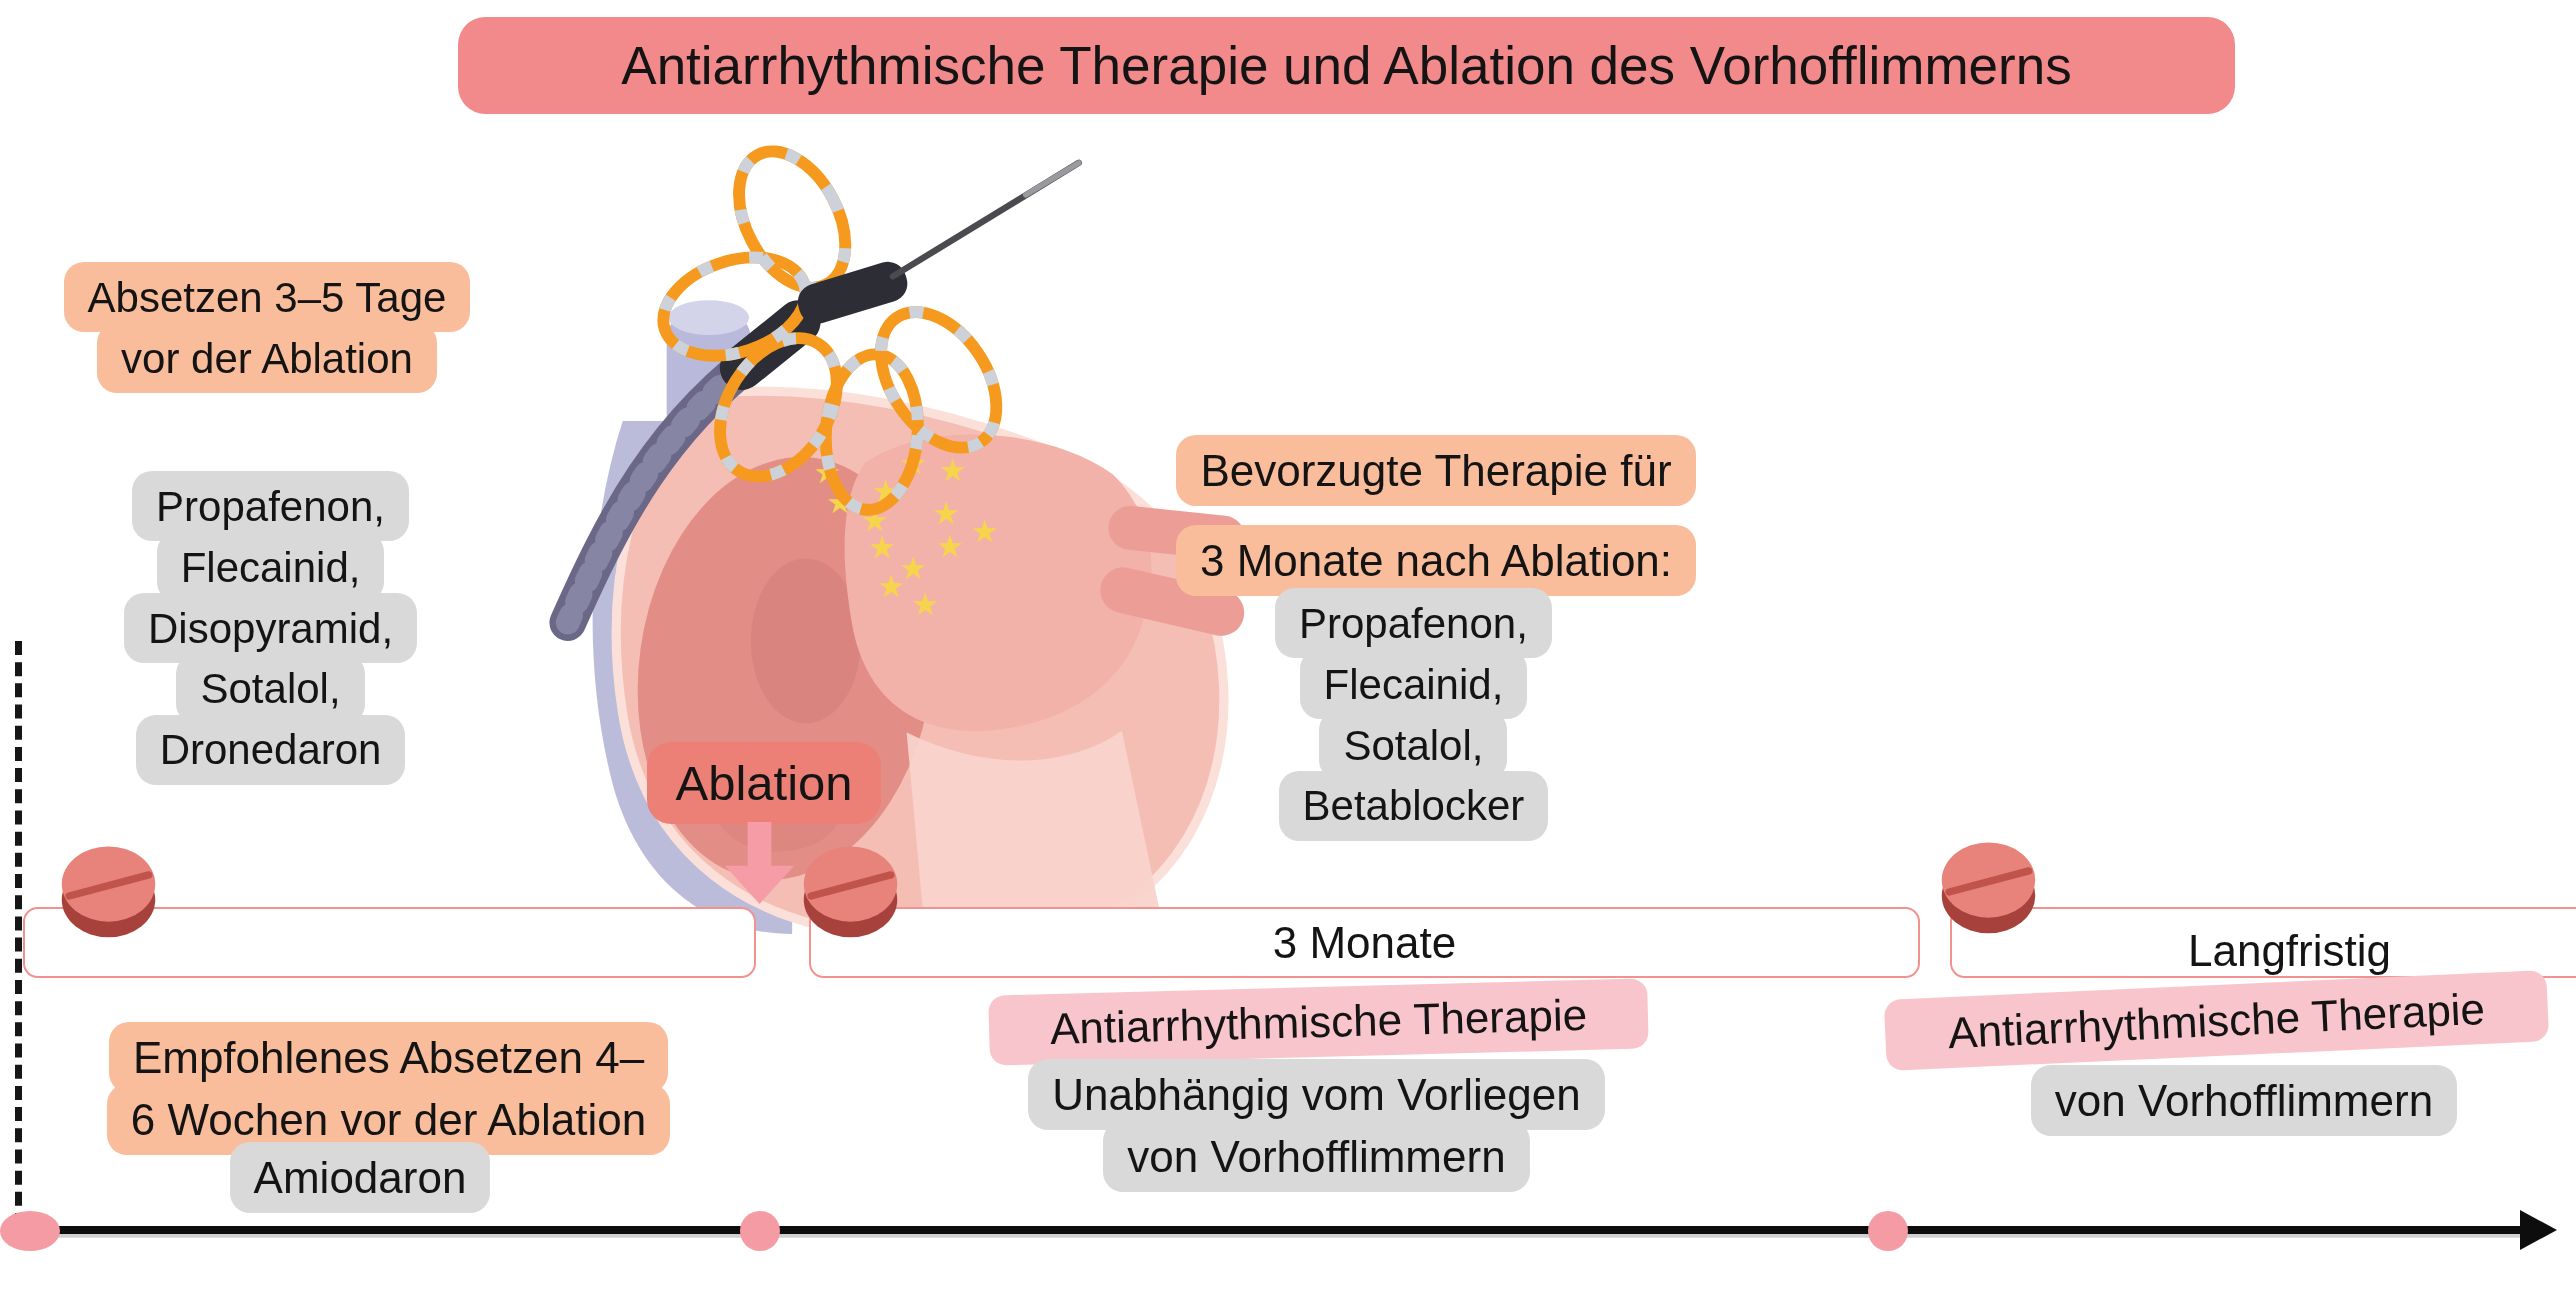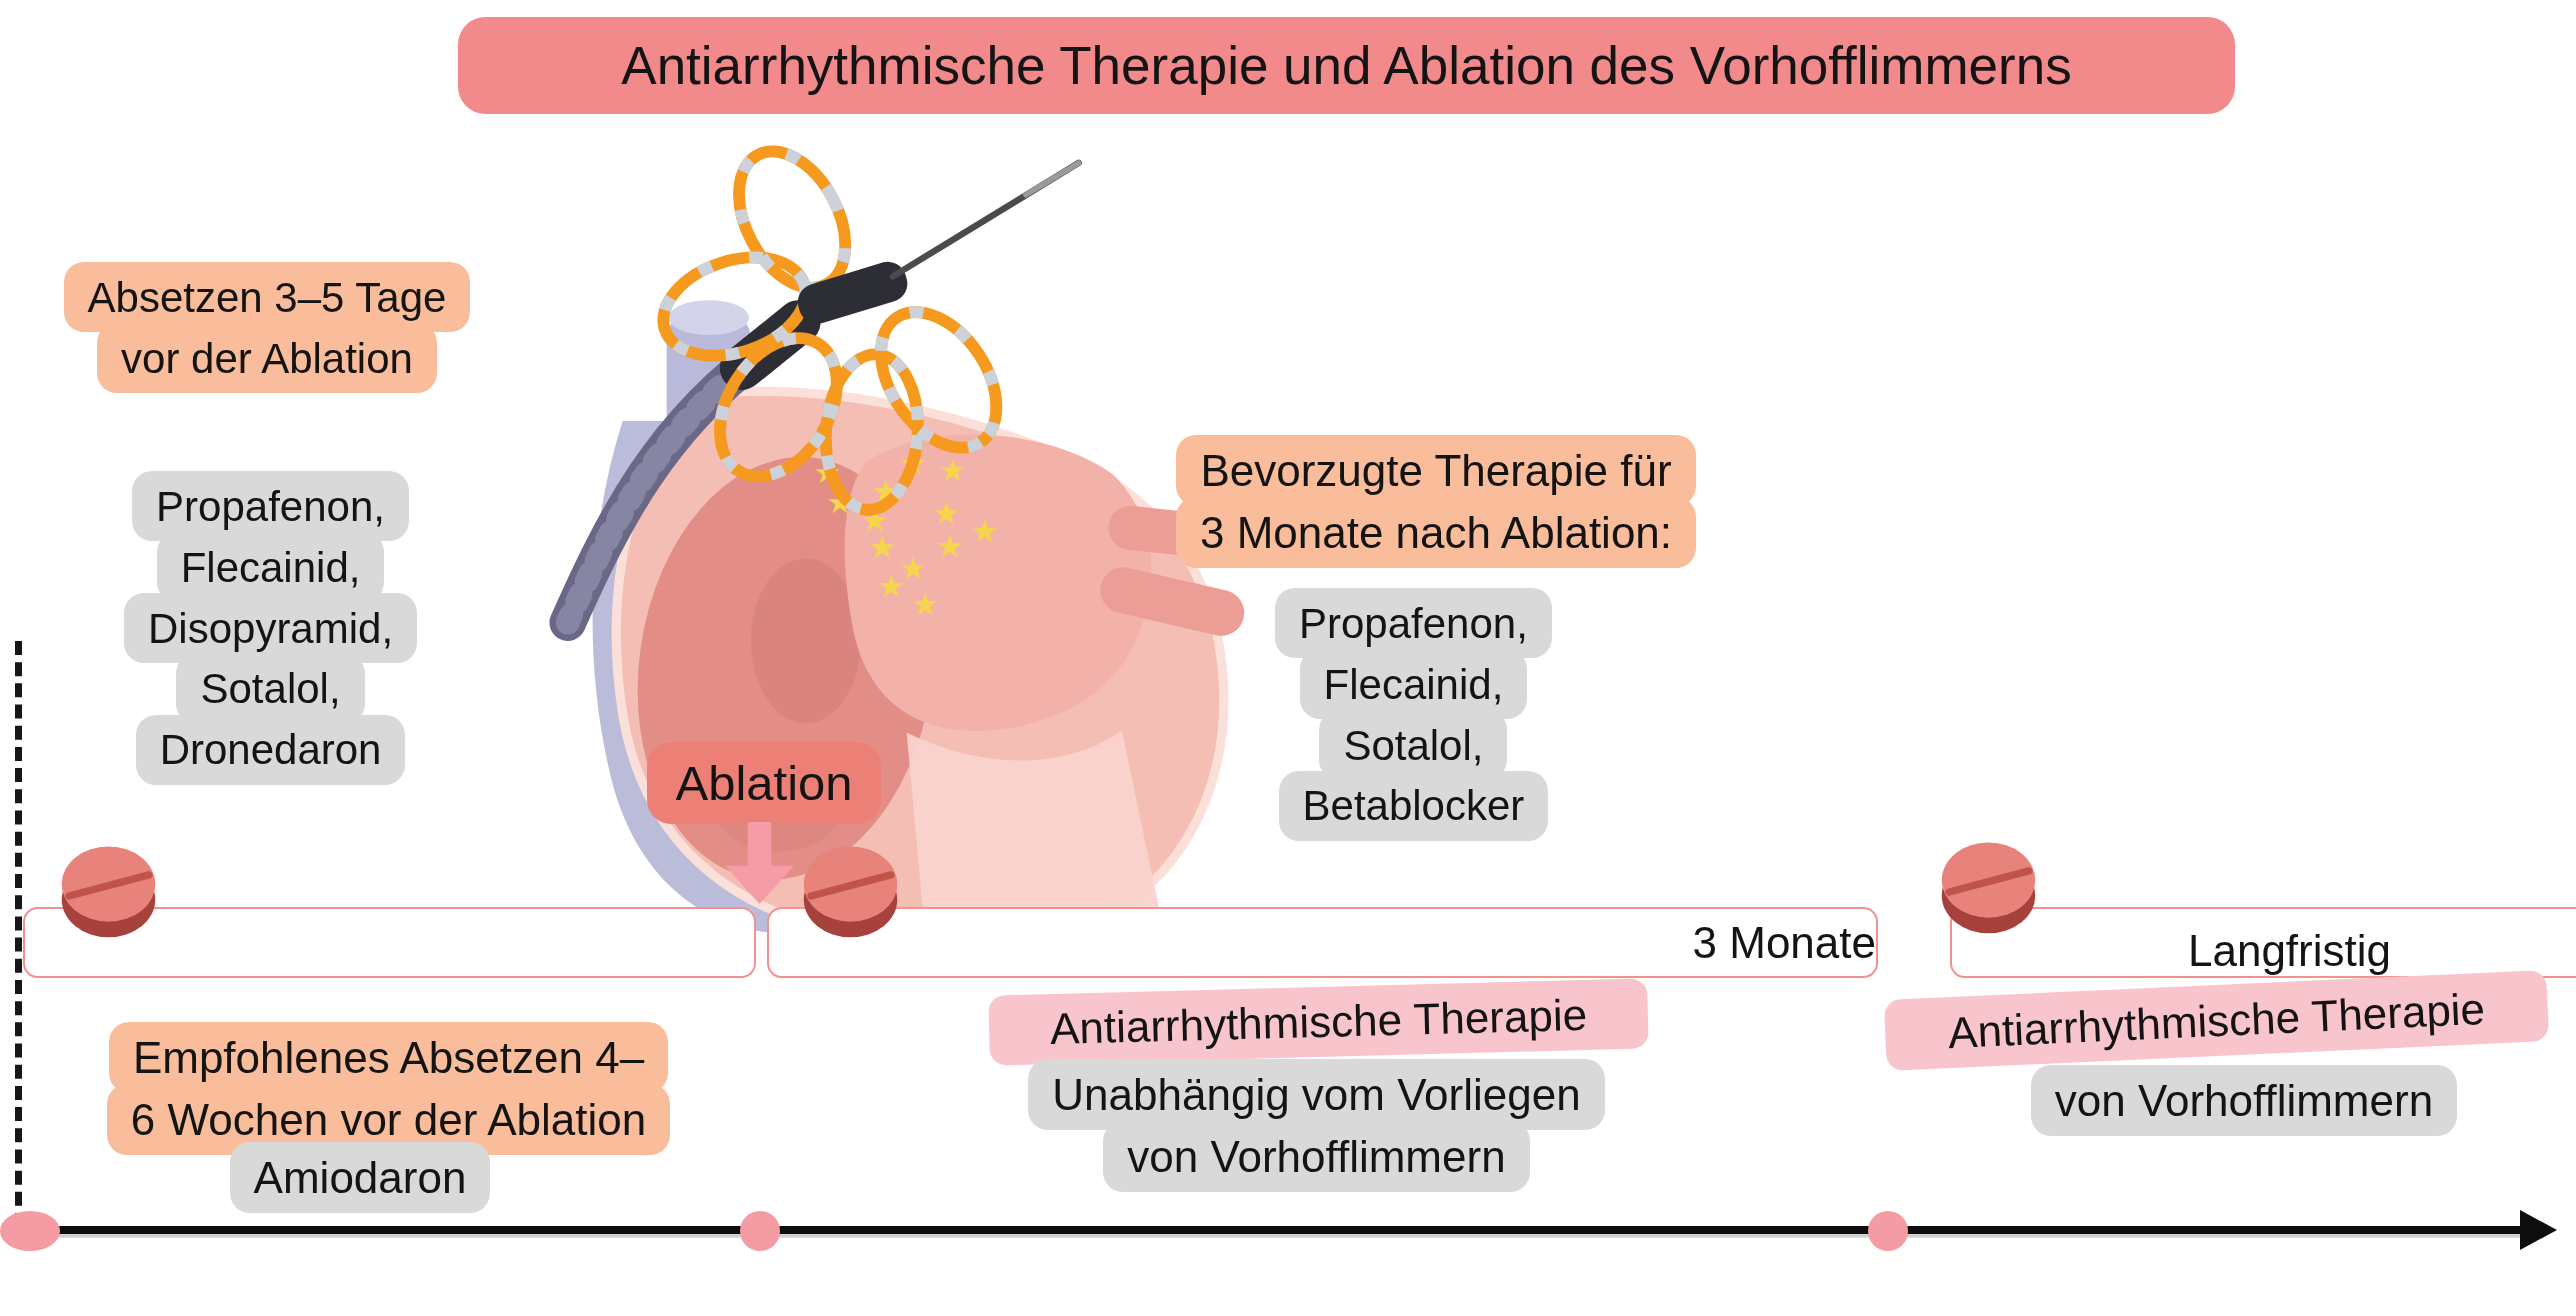--- a/index.html
+++ b/index.html
@@ -23,21 +23,21 @@
   .f48{font-size:44px;line-height:60px;}
 
   
   .ablation-box{left:647px;top:742px;width:234px;height:82px;background:#EC8076;border-radius:24px;
                 display:flex;align-items:center;justify-content:center;font-size:49px;}
 
   
   .seg{top:907px;height:71px;background:#fff;border:2.7px solid #F2928F;border-radius:14.7px;
        display:flex;align-items:center;justify-content:center;font-size:44px;box-sizing:border-box;}
   .seg1{left:23px;width:733px;}
-  .seg2{left:767px;width:1111px;justify-content:flex-end;}
+  .seg2{left:809px;width:1111px;}
   .seg3{left:1950px;width:679px;align-items:flex-end;}
 
   
   .pink-tag{background:#F9C5CC;border-radius:16.5px;display:flex;align-items:center;justify-content:center;
             font-size:44px;}
 
   
   .bline{left:20px;top:1226px;width:2509px;height:8.2px;background:#0d0d0d;box-shadow:0 3.7px 0 rgba(170,170,170,.55);}
   .bline-head{left:2520px;top:1210px;width:0;height:0;border-left:37px solid #0d0d0d;
               border-top:20px solid transparent;border-bottom:20px solid transparent;}
@@ -124,21 +124,21 @@
   </div>
 
   <div class="abs cloud left graybx f46" style="left:124px;top:476px;">
     <span>Propafenon,</span>
     <span>Flecainid,</span>
     <span>Disopyramid,</span>
     <span>Sotalol,</span>
     <span>Dronedaron</span>
   </div>
 
-  <div class="abs cloud center peach f48" style="left:1129px;top:440px;width:614px;">
+  <div class="abs cloud center peach f48" style="left:1129px;top:440px;width:614px;gap:28px;">
     <span>Bevorzugte Therapie für</span>
     <span>3 Monate nach Ablation:</span>
   </div>
 
   <div class="abs cloud left graybx f46" style="left:1275px;top:593px;">
     <span>Propafenon,</span>
     <span>Flecainid,</span>
     <span>Sotalol,</span>
     <span>Betablocker</span>
   </div>

